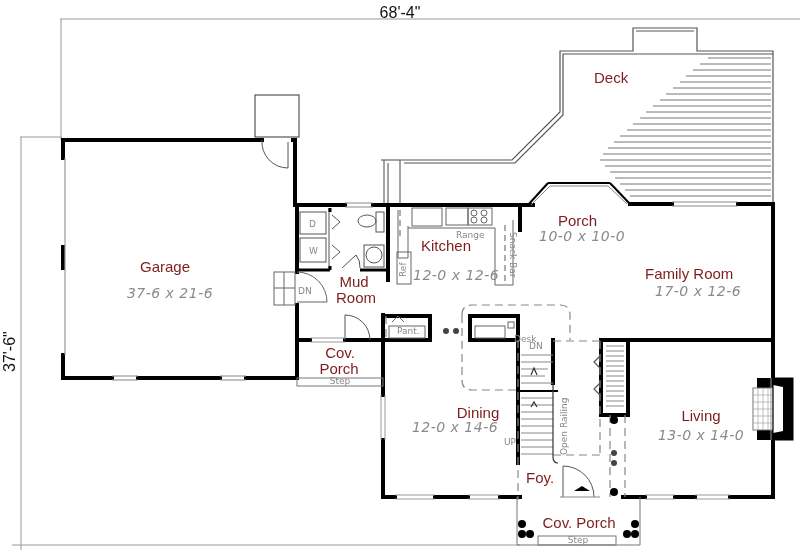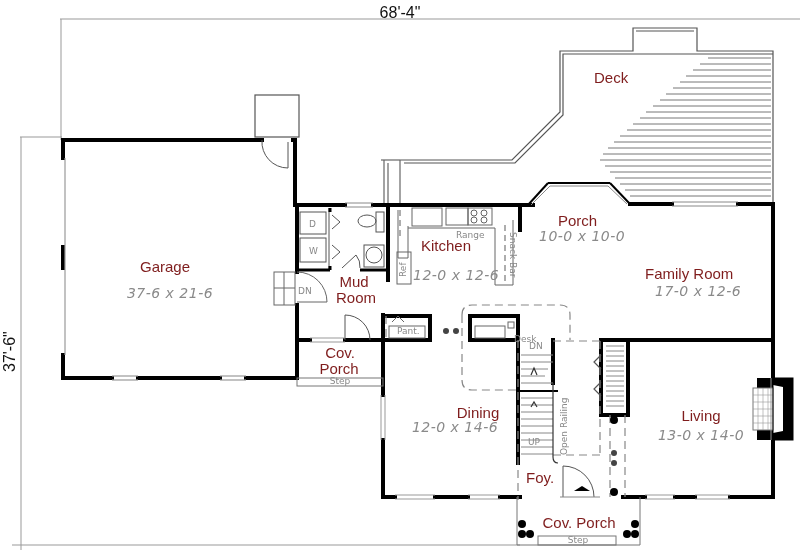--- a/index.html
+++ b/index.html
@@ -373,17 +373,17 @@
 
 <div class="lbl room center" style="left:579px;top:515px;">Cov. Porch</div>
 <div class="lbl small center" style="left:578px;top:536px;">Step</div>
 
 <div class="lbl small" style="left:456px;top:231px;">Range</div>
 <div class="lbl small rot" style="left:399px;top:277px;">Ref</div>
 <div class="lbl small" style="left:517px;top:232px;transform-origin:left top;transform:rotate(90deg);">Snack Bar</div>
 <div class="lbl small" style="left:397px;top:327px;">Pant.</div>
 <div class="lbl small" style="left:477px;top:335px;margin-left:37px;">Desk</div>
 <div class="lbl small" style="left:529px;top:342px;">DN</div>
-<div class="lbl small" style="left:528px;top:438px;">UP</div>
+<div class="lbl small" style="left:504px;top:438px;">UP</div>
 <div class="lbl small rot" style="left:560px;top:455px;">Open Railing</div>
 <div class="lbl small" style="left:298px;top:287px;">DN</div>
 <div class="lbl small" style="left:309px;top:247px;">W</div>
 <div class="lbl small" style="left:309px;top:220px;">D</div>
 
 </body></html>

